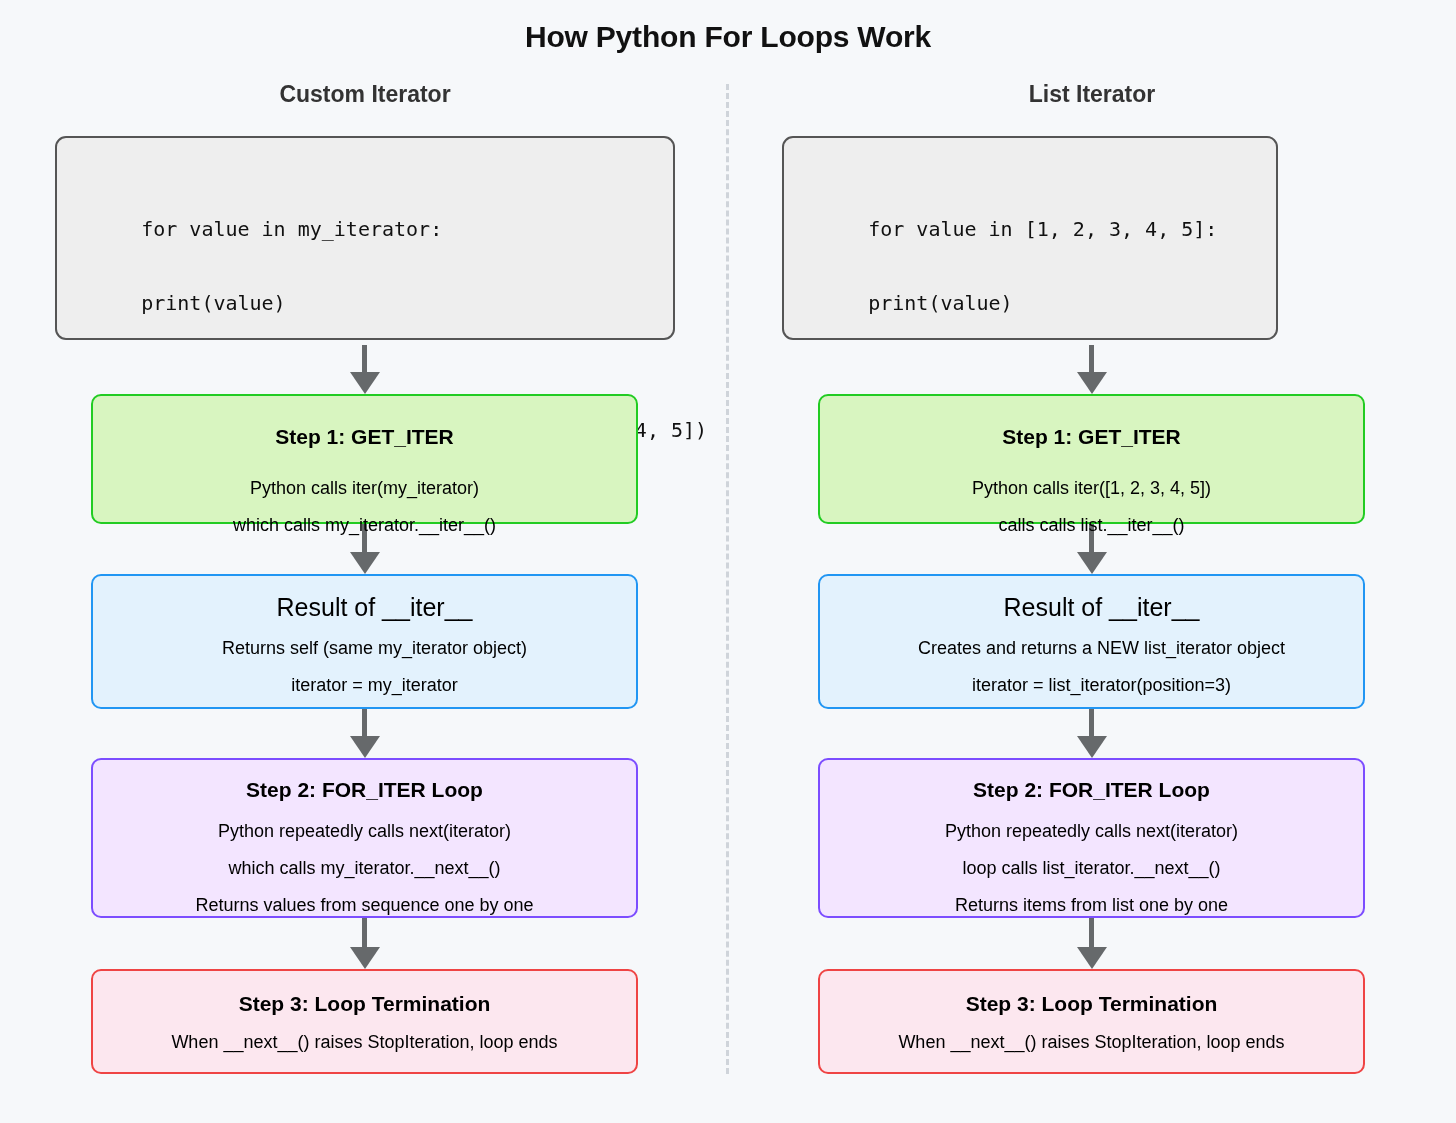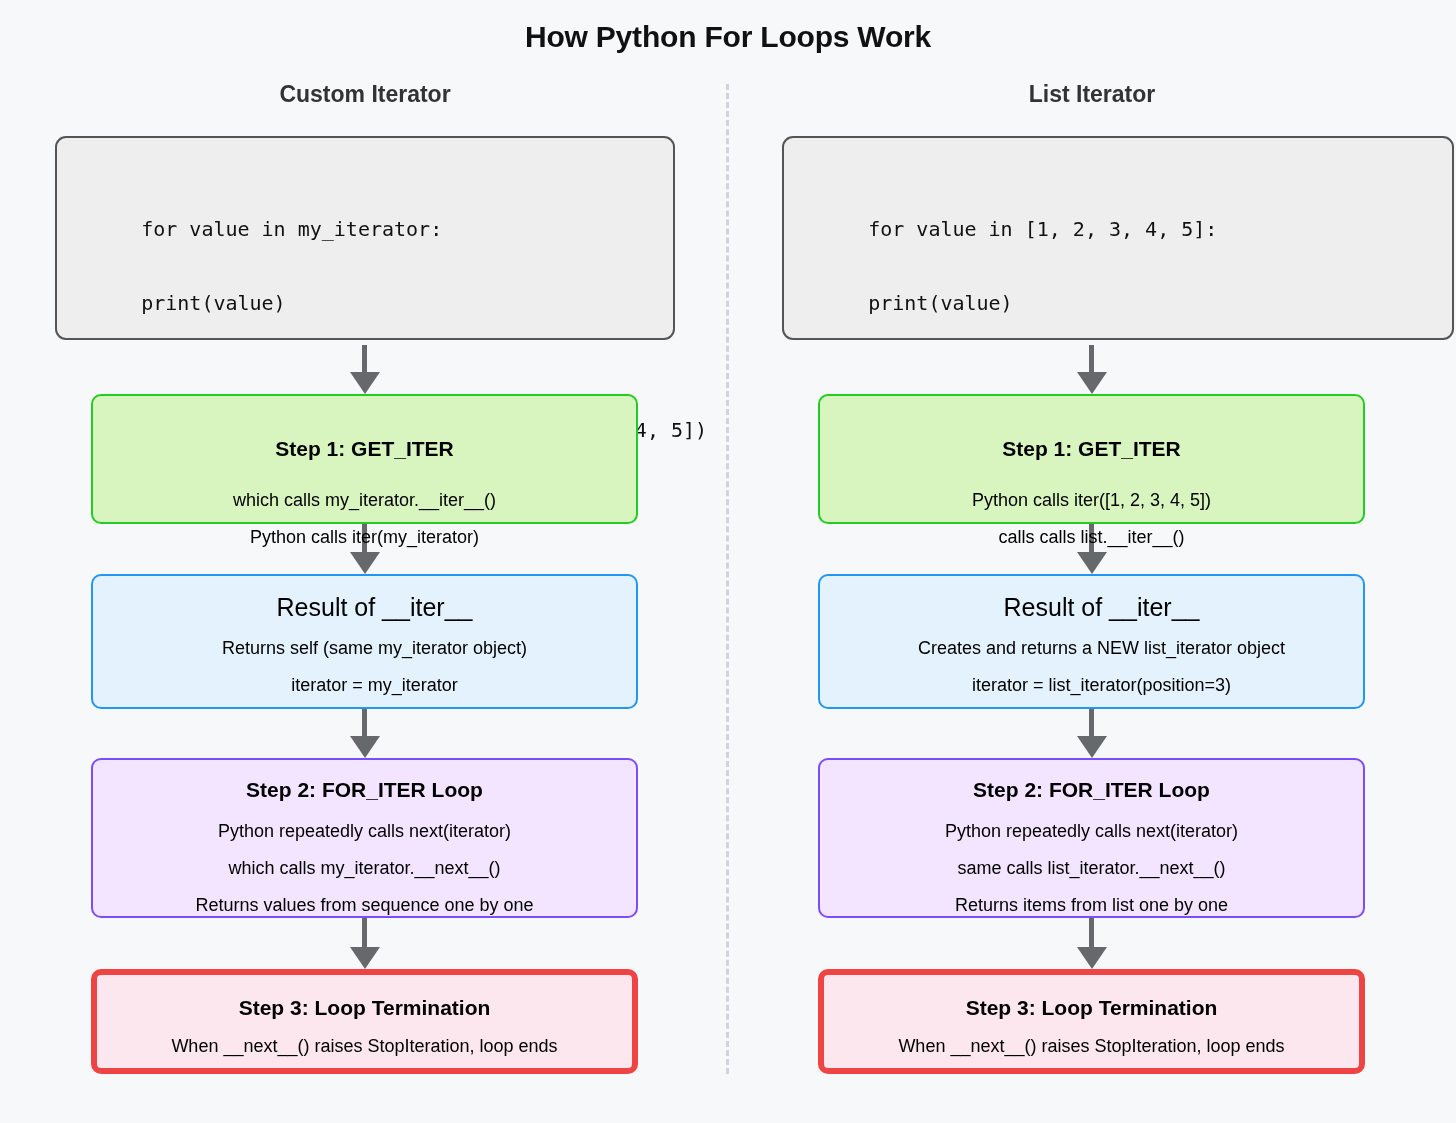--- a/index.html
+++ b/index.html
@@ -51,21 +51,21 @@
   .codebox {
     position: absolute;
     top: 136px;
     height: 204px;
     background: #eeeeee;
     border: 2px solid #555555;
     border-radius: 11px;
     box-sizing: border-box;
   }
   #code-left  { left: 55px;  width: 620px; }
-  #code-right { left: 782px; width: 672px; }
+  #code-right { left: 782px; width: 496px; }
   .codebox .code-inner {
     position: absolute;
     top: 36px;
     left: 36px;
     right: -20px;
     font-family: "DejaVu Sans Mono", "Liberation Mono", monospace;
     font-size: 20px;
     line-height: 37px;
     color: #111111;
     white-space: pre;
@@ -94,27 +94,27 @@
   .node .ln {
     font-size: 18px;
     color: #000000;
     line-height: 37px;
     white-space: nowrap;
   }
 
   .node.green  { background: #d8f5c0; border: 2px solid #22cc22; }
   .node.blue   { background: #e3f2fd; border: 2px solid #2196f3; padding-left: 20px; }
   .node.purple { background: #f3e5ff; border: 2px solid #7c4dff; }
-  .node.pink   { background: #fce7ef; border: 6px solid #ef4444; }
+  .node.pink   { background: #fce7ef; border: 2px solid #ef4444; }
 
   
   .lcol { left: 91px;  width: 547px; }
   .rcol { left: 818px; width: 547px; }
 
-  .n-green  { top: 394px; height: 130px; padding-top: 40px; }
+  .n-green  { top: 394px; height: 130px; padding-top: 28px; }
   .n-blue   { top: 574px; height: 135px; padding-top: 16px; }
   .n-purple { top: 758px; height: 160px; padding-top: 17px; }
   .n-pink   { top: 969px; height: 105px; padding-top: 20px; }
 
   .n-green .ttl { margin-bottom: 20px; }
   .n-blue  .ttl { margin-bottom: 8px; }
   .n-purple .ttl { margin-bottom: 10px; }
   .n-pink  .ttl { margin-bottom: 7px; }
 
   
@@ -197,22 +197,22 @@
   <div class="shaft" style="height:27px;"></div>
   <div class="head" style="top:27px;"></div>
 </div>
 <div class="arrow" style="left:1077px; top:918px; height:51px;">
   <div class="shaft" style="height:29px;"></div>
   <div class="head" style="top:29px;"></div>
 </div>
 
 <div class="node green lcol n-green">
   <div class="ttl">Step 1: GET_ITER</div>
+  <div class="ln">Python calls iter(my_iterator)</div>
   <div class="ln">which calls my_iterator.__iter__()</div>
-  <div class="ln">Python calls iter(my_iterator)</div>
 </div>
 
 <div class="node blue lcol n-blue">
   <div class="ttl plain">Result of __iter__</div>
   <div class="ln">Returns self (same my_iterator object)</div>
   <div class="ln">iterator = my_iterator</div>
 </div>
 
 <div class="node purple lcol n-purple">
   <div class="ttl">Step 2: FOR_ITER Loop</div>
@@ -234,20 +234,20 @@
 
 <div class="node blue rcol n-blue">
   <div class="ttl plain">Result of __iter__</div>
   <div class="ln">Creates and returns a NEW list_iterator object</div>
   <div class="ln">iterator = list_iterator(position=3)</div>
 </div>
 
 <div class="node purple rcol n-purple">
   <div class="ttl">Step 2: FOR_ITER Loop</div>
   <div class="ln">Python repeatedly calls next(iterator)</div>
-  <div class="ln">same calls list_iterator.__next__()</div>
+  <div class="ln">loop calls list_iterator.__next__()</div>
   <div class="ln">Returns items from list one by one</div>
 </div>
 
 <div class="node pink rcol n-pink">
   <div class="ttl">Step 3: Loop Termination</div>
   <div class="ln">When __next__() raises StopIteration, loop ends</div>
 </div>
 
 </body></html>

